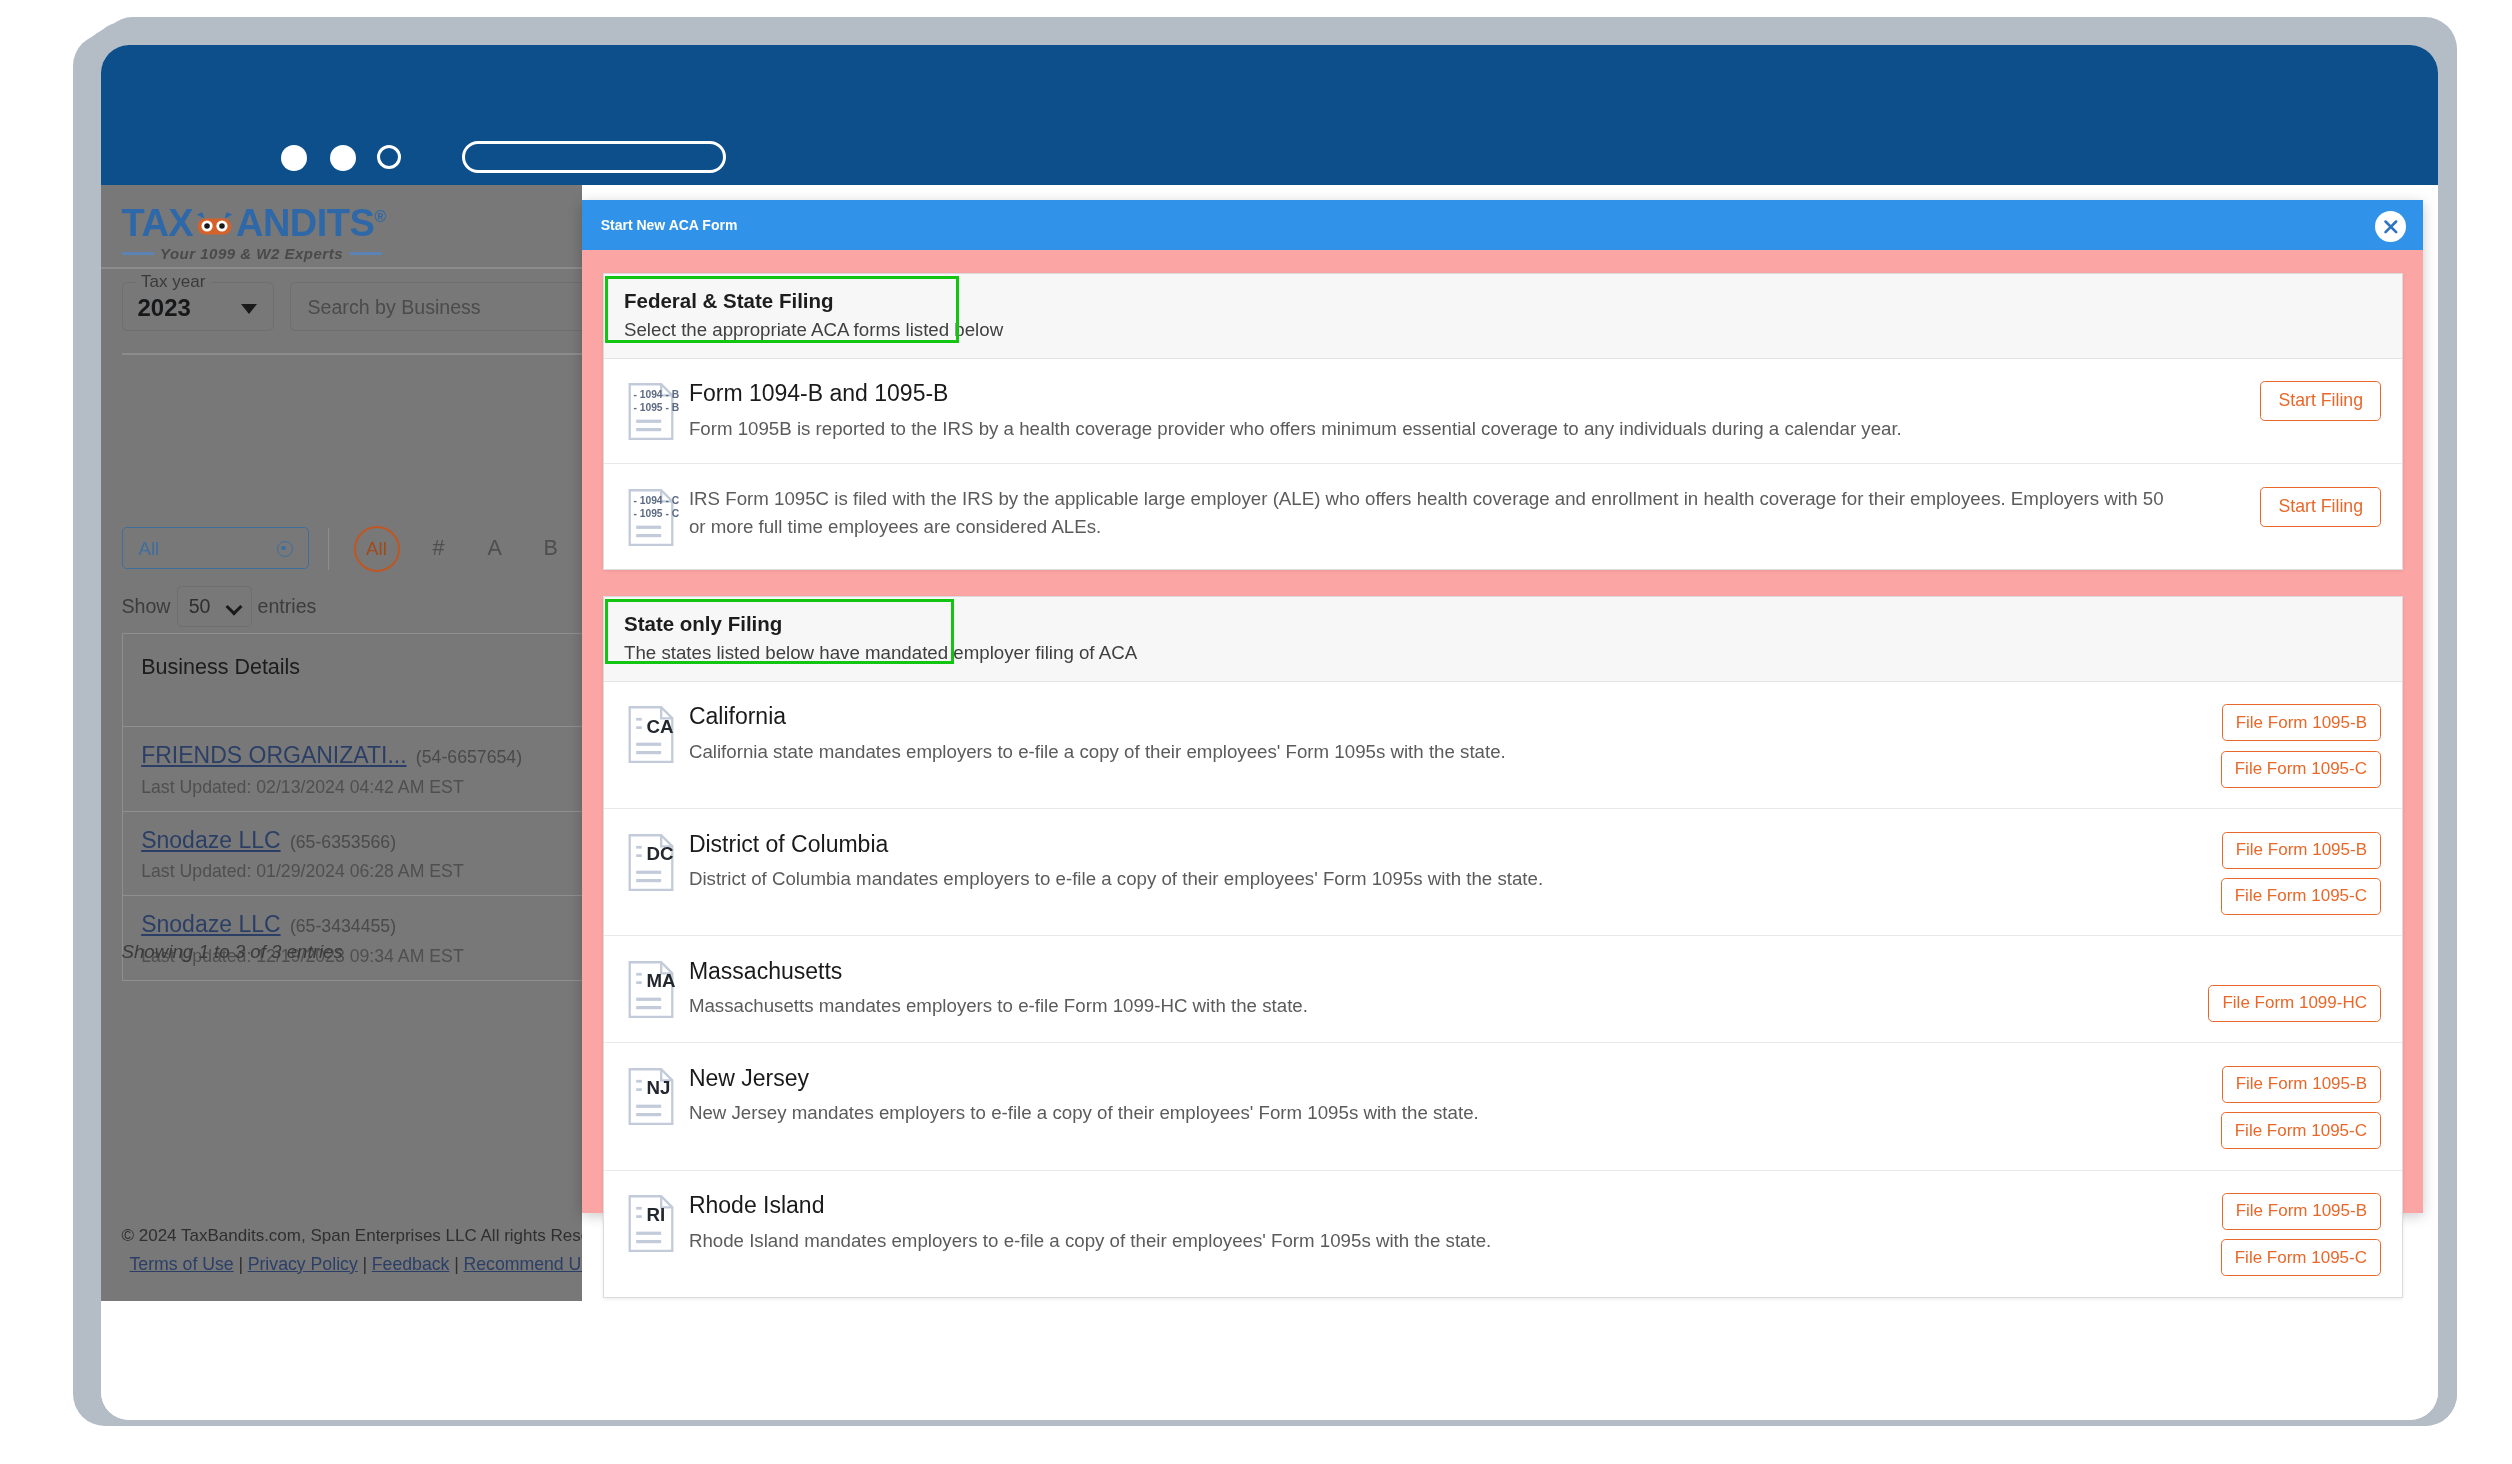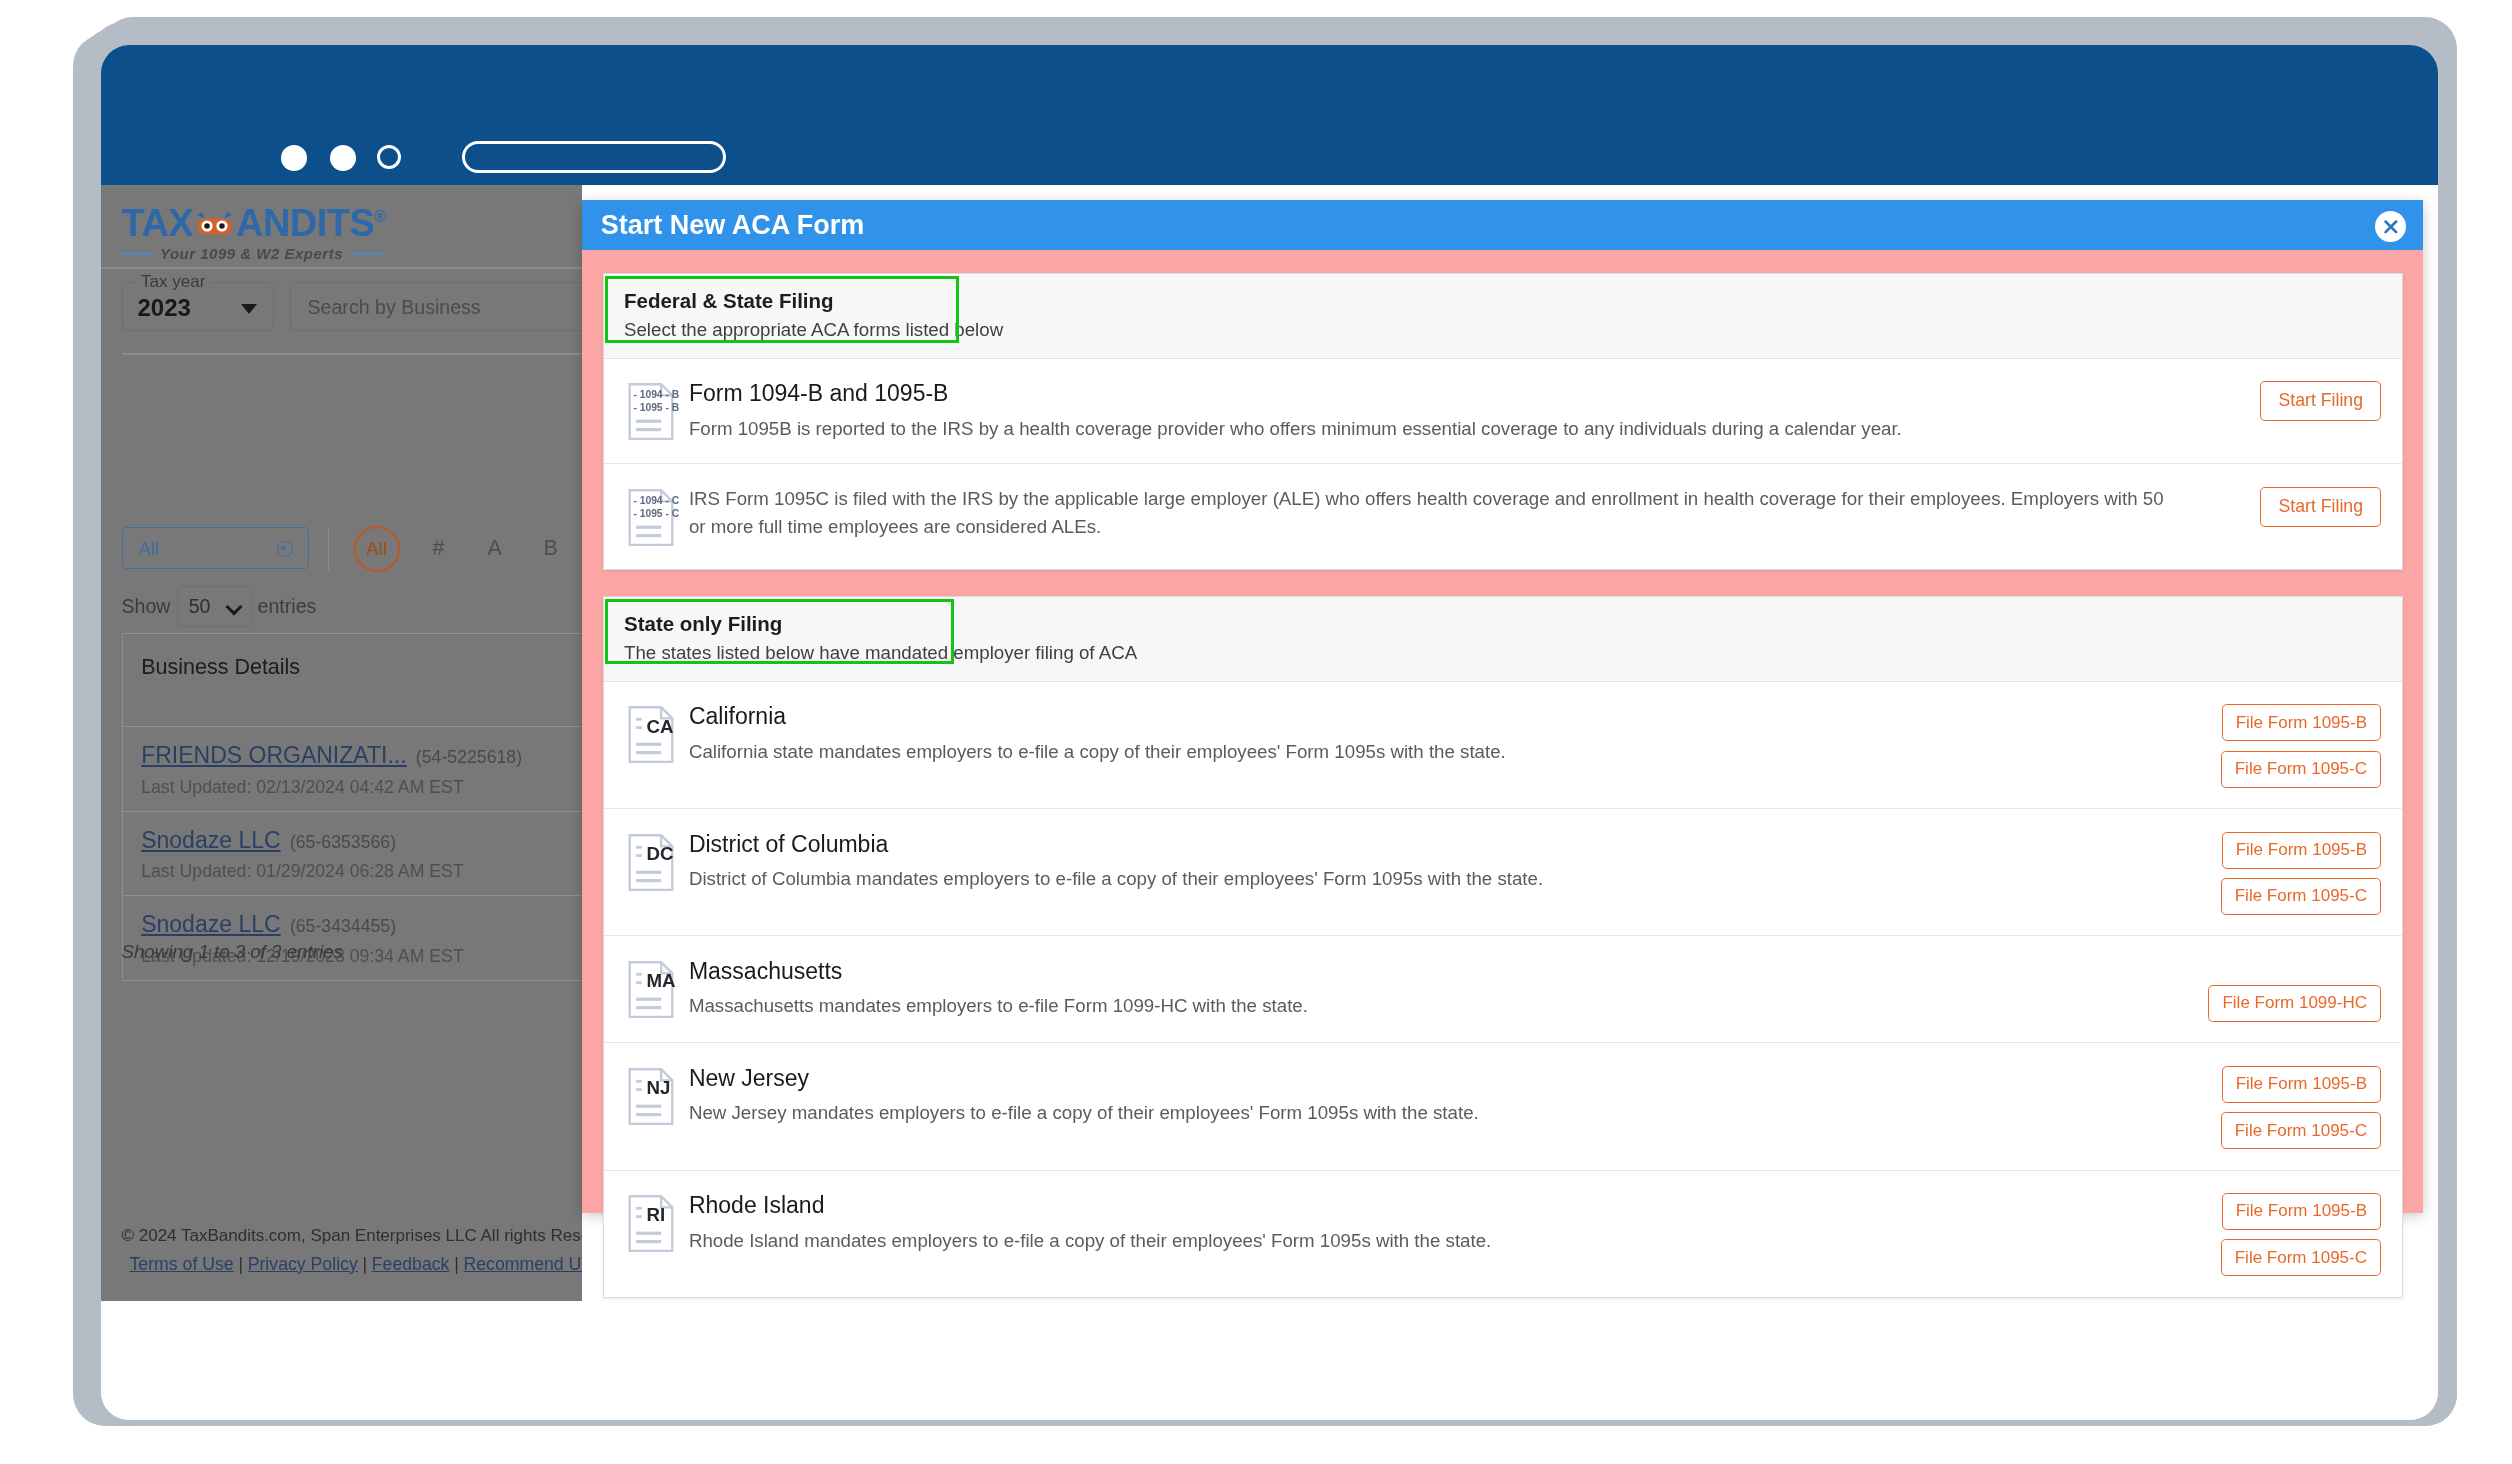--- a/index.html
+++ b/index.html
@@ -228,21 +228,21 @@
     background: #ffffff;
     box-shadow: 0 2.8px 13px rgba(0,0,0,0.22);
   }
   #modal-header {
     position: relative;
     height: 50px; background: #3092e8;
     display: flex; align-items: center;
   }
   #modal-title {
     margin-left: 18.7px;
-    font-size: 27px; font-weight: bold; color: #ffffff;
+    font-size: 14px; font-weight: bold; color: #ffffff;
   }
   #modal-close {
     position: absolute; right: 17px; top: 11.2px;
     width: 31px; height: 31px;
     border-radius: 50%; background: #ffffff;
     display:flex; align-items:center; justify-content:center;
     cursor: pointer;
   }
   #modal-close svg { width: 17.7px; height: 17.7px; }
 
@@ -407,21 +407,21 @@
             </span>
             <span class="show-text">entries</span>
           </div>
 
           <div id="biz-table">
             <div id="biz-head">
               <div id="biz-head-label">Business Details</div>
             </div>
             <div class="biz-row">
               <div>
-                <span class="biz-name">FRIENDS ORGANIZATI...</span><span class="biz-ein">(54-5225618)</span>
+                <span class="biz-name">FRIENDS ORGANIZATI...</span><span class="biz-ein">(54-6657654)</span>
               </div>
               <div class="biz-updated">Last Updated: 02/13/2024 04:42 AM EST</div>
             </div>
             <div class="biz-row">
               <div>
                 <span class="biz-name">Snodaze LLC</span><span class="biz-ein">(65-6353566)</span>
               </div>
               <div class="biz-updated">Last Updated: 01/29/2024 06:28 AM EST</div>
             </div>
             <div class="biz-row">

